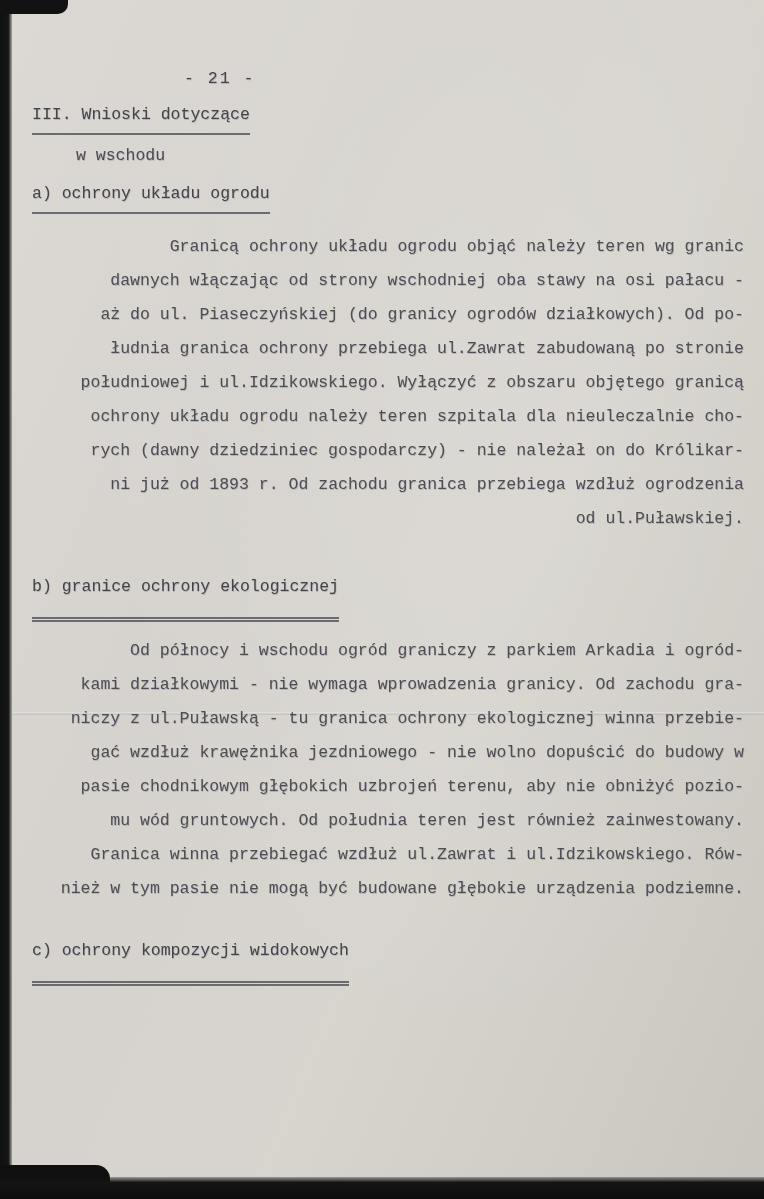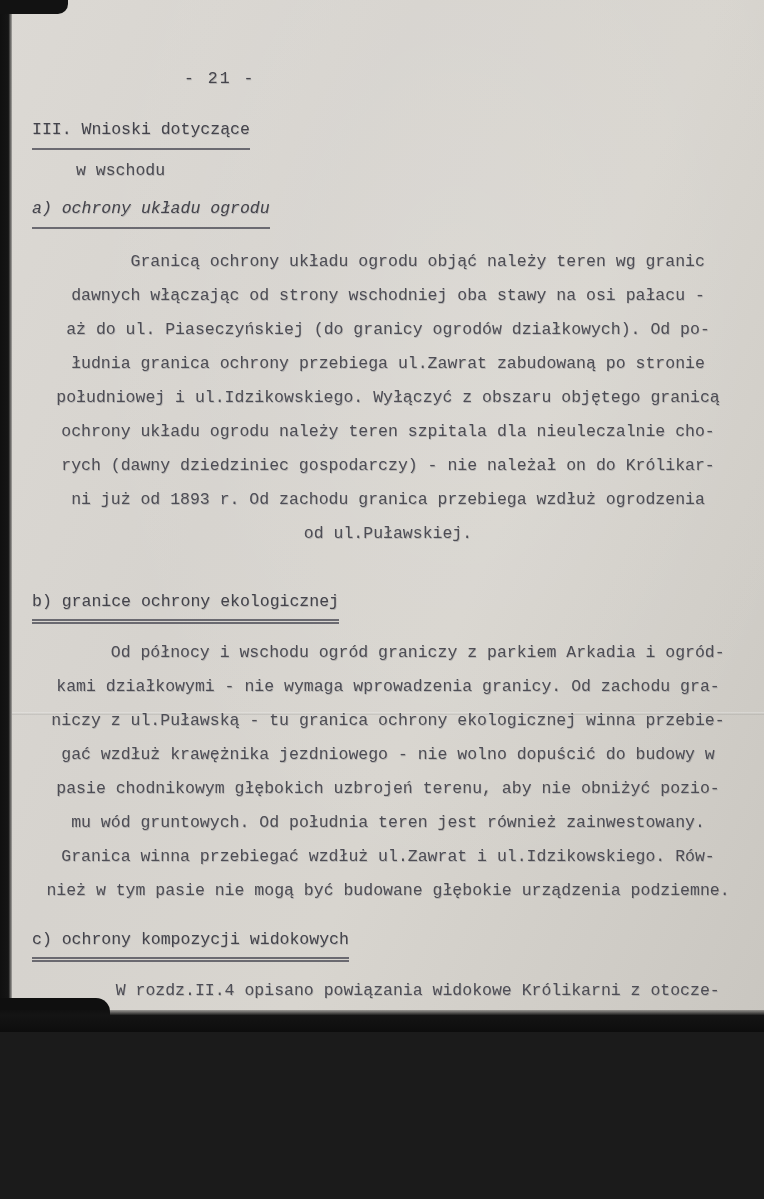--- a/index.html
+++ b/index.html
@@ -4,21 +4,21 @@
 <style>
   html, body {
     margin: 0;
     padding: 0;
     background: #1b1b1b;
     font-family: "Liberation Mono", "DejaVu Sans Mono", monospace;
   }
   .scan {
     position: relative;
     width: 764px;
-    height: 1032px;
+    height: 1199px;
     margin: 0 auto;
     overflow: hidden;
     background:
       radial-gradient(ellipse at 60% 30%, rgba(255,255,255,0.10), rgba(0,0,0,0) 60%),
       linear-gradient(113deg, #dcd9d4 0%, #d6d3ce 35%, #d8d5cf 60%, #cfccc6 85%, #c9c6c0 100%);
     color: #4b4b52;
   }
   
   .edge-left {
     position: absolute;
@@ -69,41 +69,41 @@
   }
   .h {
     width: fit-content;
     margin: 0;
     font-size: 16.5px;
     font-weight: normal;
     color: #43434b;
     border-bottom: 2px solid rgba(70,70,80,0.75);
     padding-bottom: 1px;
   }
-  .h-section { margin-top: 17px; }
+  .h-section { margin-top: 2px; }
   .h-item1 {
     margin-top: 6px;
     border-bottom-style: dashed;
   }
   .scope {
     margin-top: 4px;
     margin-left: 44px;
   }
-  .h-a { margin-top: 4px; font-style: italic; }
+  .h-a { margin-top: 4px; }
   .h-b, .h-c {
     border-bottom: 5px double rgba(70,70,80,0.75);
-    padding-bottom: 0;
+    padding-bottom: 13px;
   }
   .h-b { margin-top: 34px; }
-  .h-c { margin-top: 15px; }
+  .h-c { margin-top: 28px; }
   .para {
     margin: 0;
     margin-top: 14px;
     white-space: pre-wrap;
-    text-align: center;
+    text-align: right;
     color: #4d4d55;
   }
   .para-a { margin-top: 16px; }
   .para-b { margin-top: 12px; font-family: Liberation Mono, monospace; }
   .para-c { margin-top: 12px; }
 </style>
 </head>
 <body>
 
 <div class="scan">
@@ -139,22 +139,19 @@
 kami działkowymi - nie wymaga wprowadzenia granicy. Od zachodu gra-
 niczy z ul.Puławską - tu granica ochrony ekologicznej winna przebie-
 gać wzdłuż krawężnika jezdniowego - nie wolno dopuścić do budowy w
 pasie chodnikowym głębokich uzbrojeń terenu, aby nie obniżyć pozio-
 mu wód gruntowych. Od południa teren jest również zainwestowany.
 Granica winna przebiegać wzdłuż ul.Zawrat i ul.Idzikowskiego. Rów-
 nież w tym pasie nie mogą być budowane głębokie urządzenia podziemne.</p>
 
     <div class="h h-c">c) ochrony kompozycji widokowych</div>
 
-    <p class="para para-c">      W rozdz.II.4 opisano powiązania widokowe Królikarni z otocze-
-niem. Ze względu na bardzo duży obszar wachlarz powiązań widokowych
-Królikarni z otoczeniem zanaczono na planie 1:5000. Teren objęty</p>
 
   </div>
 
   <div class="edge-corner-bottom"></div>
   <div class="edge-bottom"></div>
 
 </div>
 
 </body></html>

